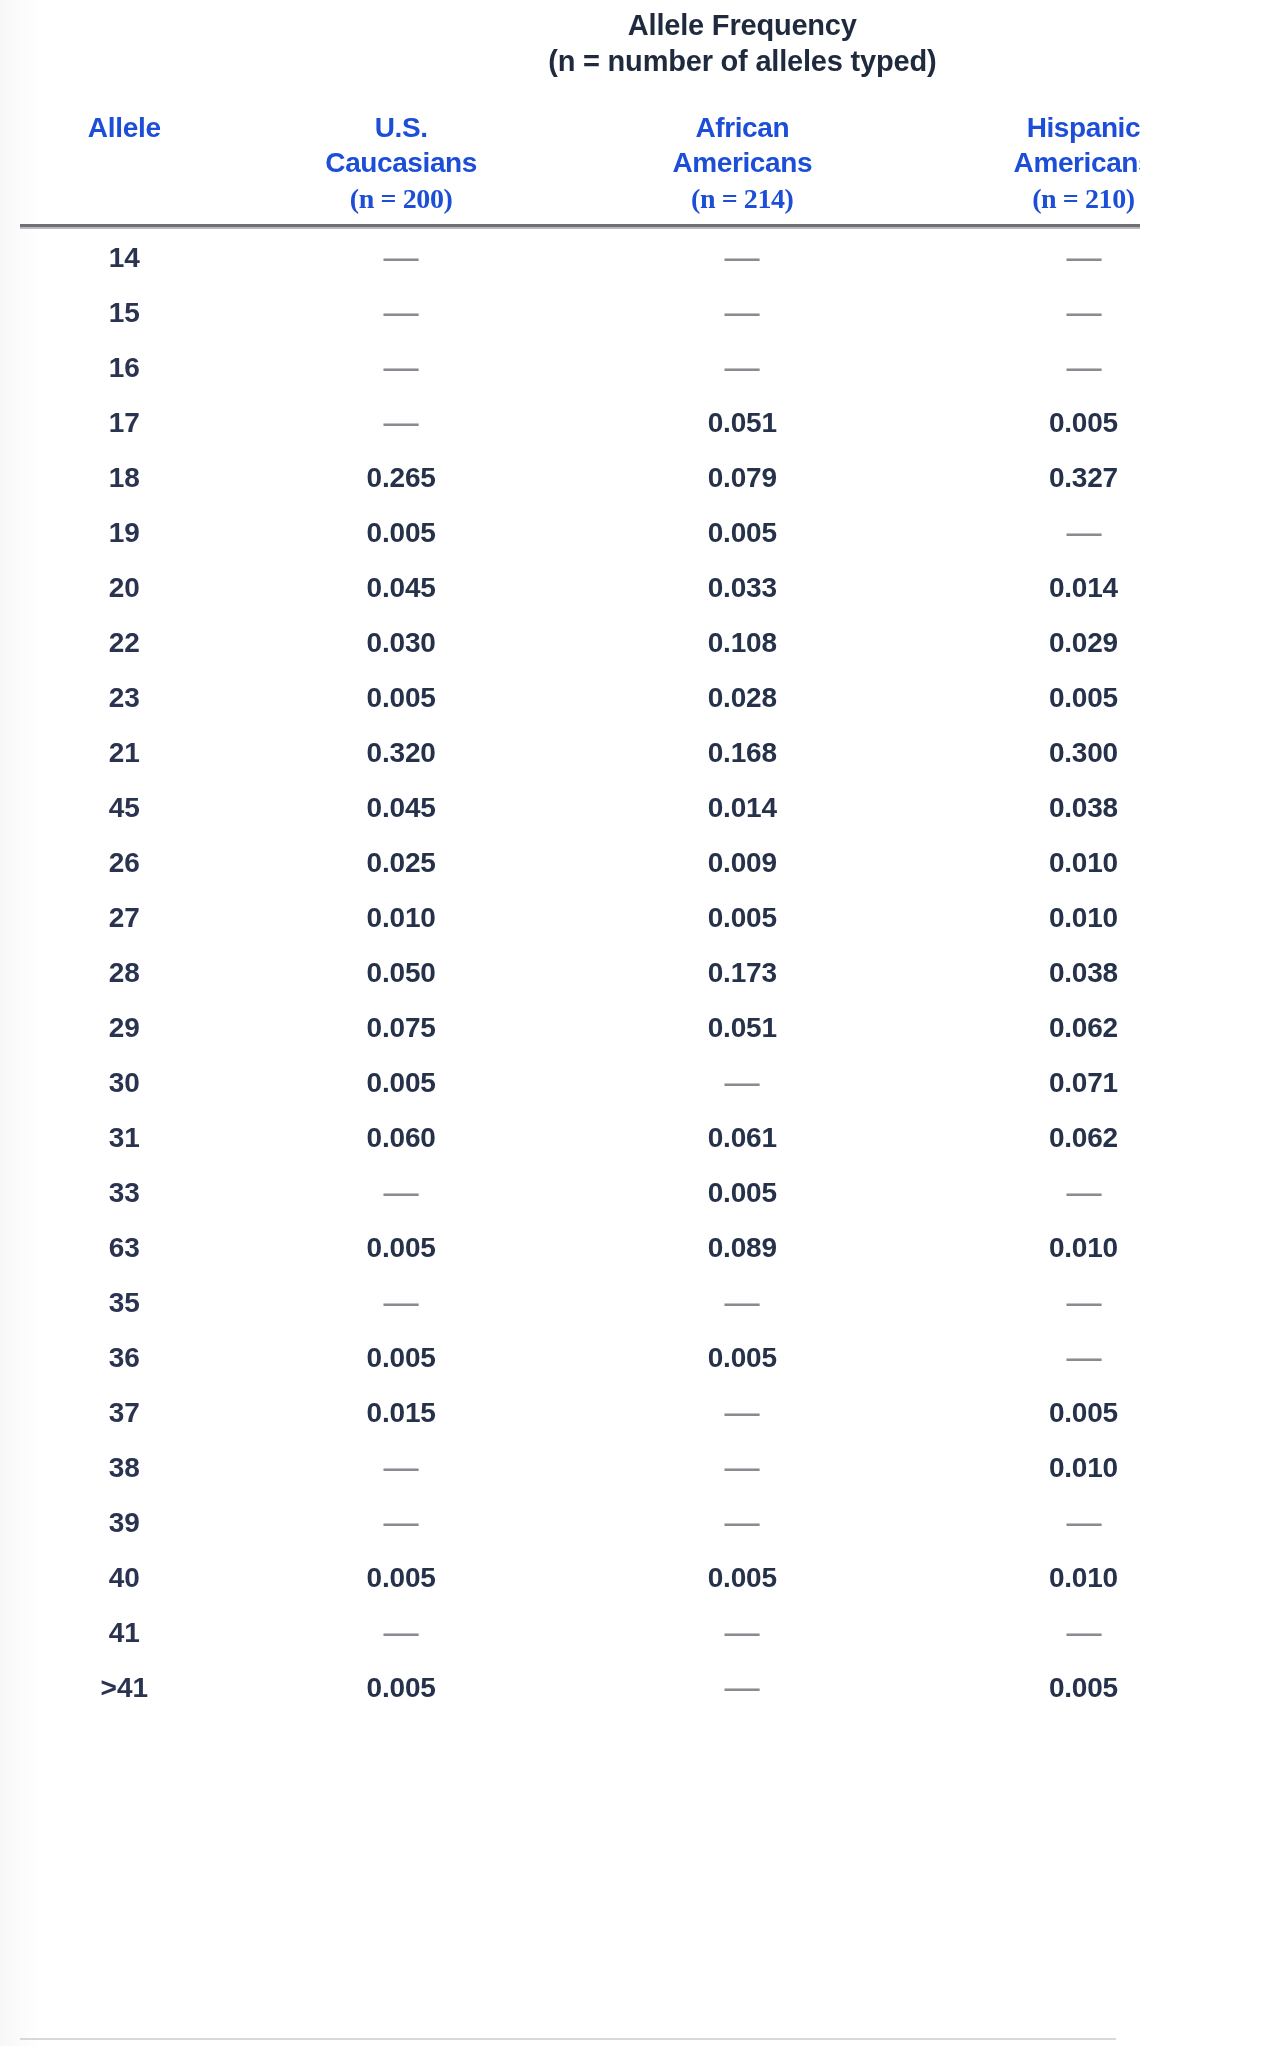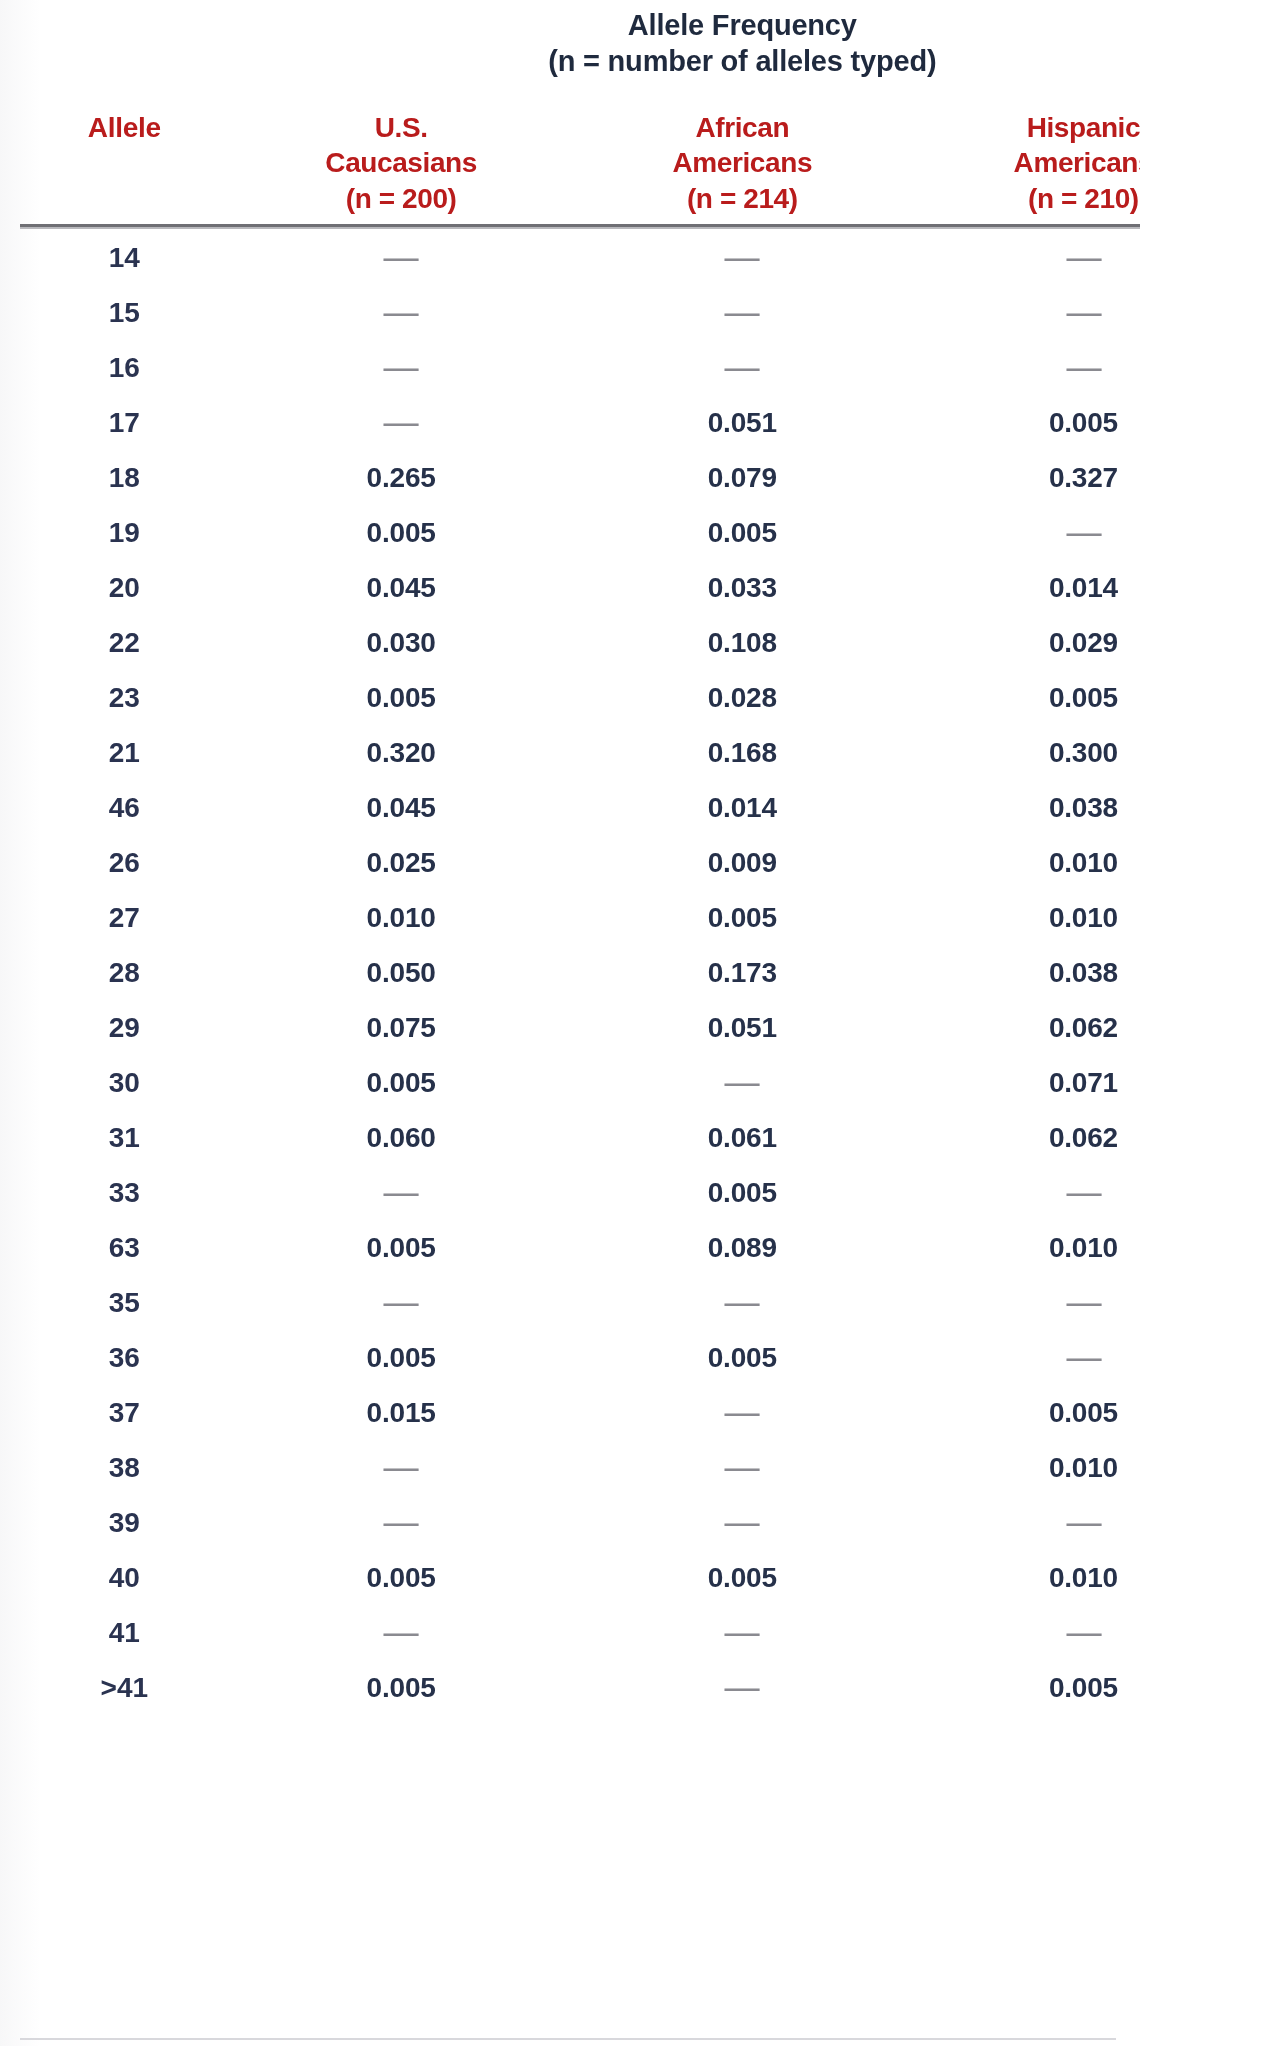--- a/index.html
+++ b/index.html
@@ -64,21 +64,21 @@
   .title-line2 {
     display: block;
     padding-top: 2px;
   }
 
   
   thead th {
     font-weight: bold;
     font-size: 28px;
     line-height: 1.25;
-    color: #b91c1c;
+    color: #1d4ed8;
     padding: 0;
     vertical-align: top;
   }
   .hdr-allele {
     text-align: center;
     padding-top: 30px !important;
     letter-spacing: -0.3px;
   }
   .hdr-pop {
     text-align: center;
@@ -86,20 +86,21 @@
     letter-spacing: -0.4px;
   }
   .hdr-pop .ln {
     display: block;
     white-space: nowrap;
   }
   .hdr-pop .ln-n {
     display: block;
     white-space: nowrap;
     padding-top: 1px;
+    font-family: Liberation Serif, serif;
   }
 
   
   tr.rule-row td {
     padding: 0;
     height: 14px;
   }
   .rule {
     height: 0;
     border-top: 3px solid #6f6f74;
@@ -252,21 +253,21 @@
             <td>0.028</td>
             <td>0.005</td>
           </tr>
           <tr>
             <td class="allele-cell">21</td>
             <td>0.320</td>
             <td>0.168</td>
             <td>0.300</td>
           </tr>
           <tr>
-            <td class="allele-cell">46</td>
+            <td class="allele-cell">45</td>
             <td>0.045</td>
             <td>0.014</td>
             <td>0.038</td>
           </tr>
           <tr>
             <td class="allele-cell">26</td>
             <td>0.025</td>
             <td>0.009</td>
             <td>0.010</td>
           </tr>

